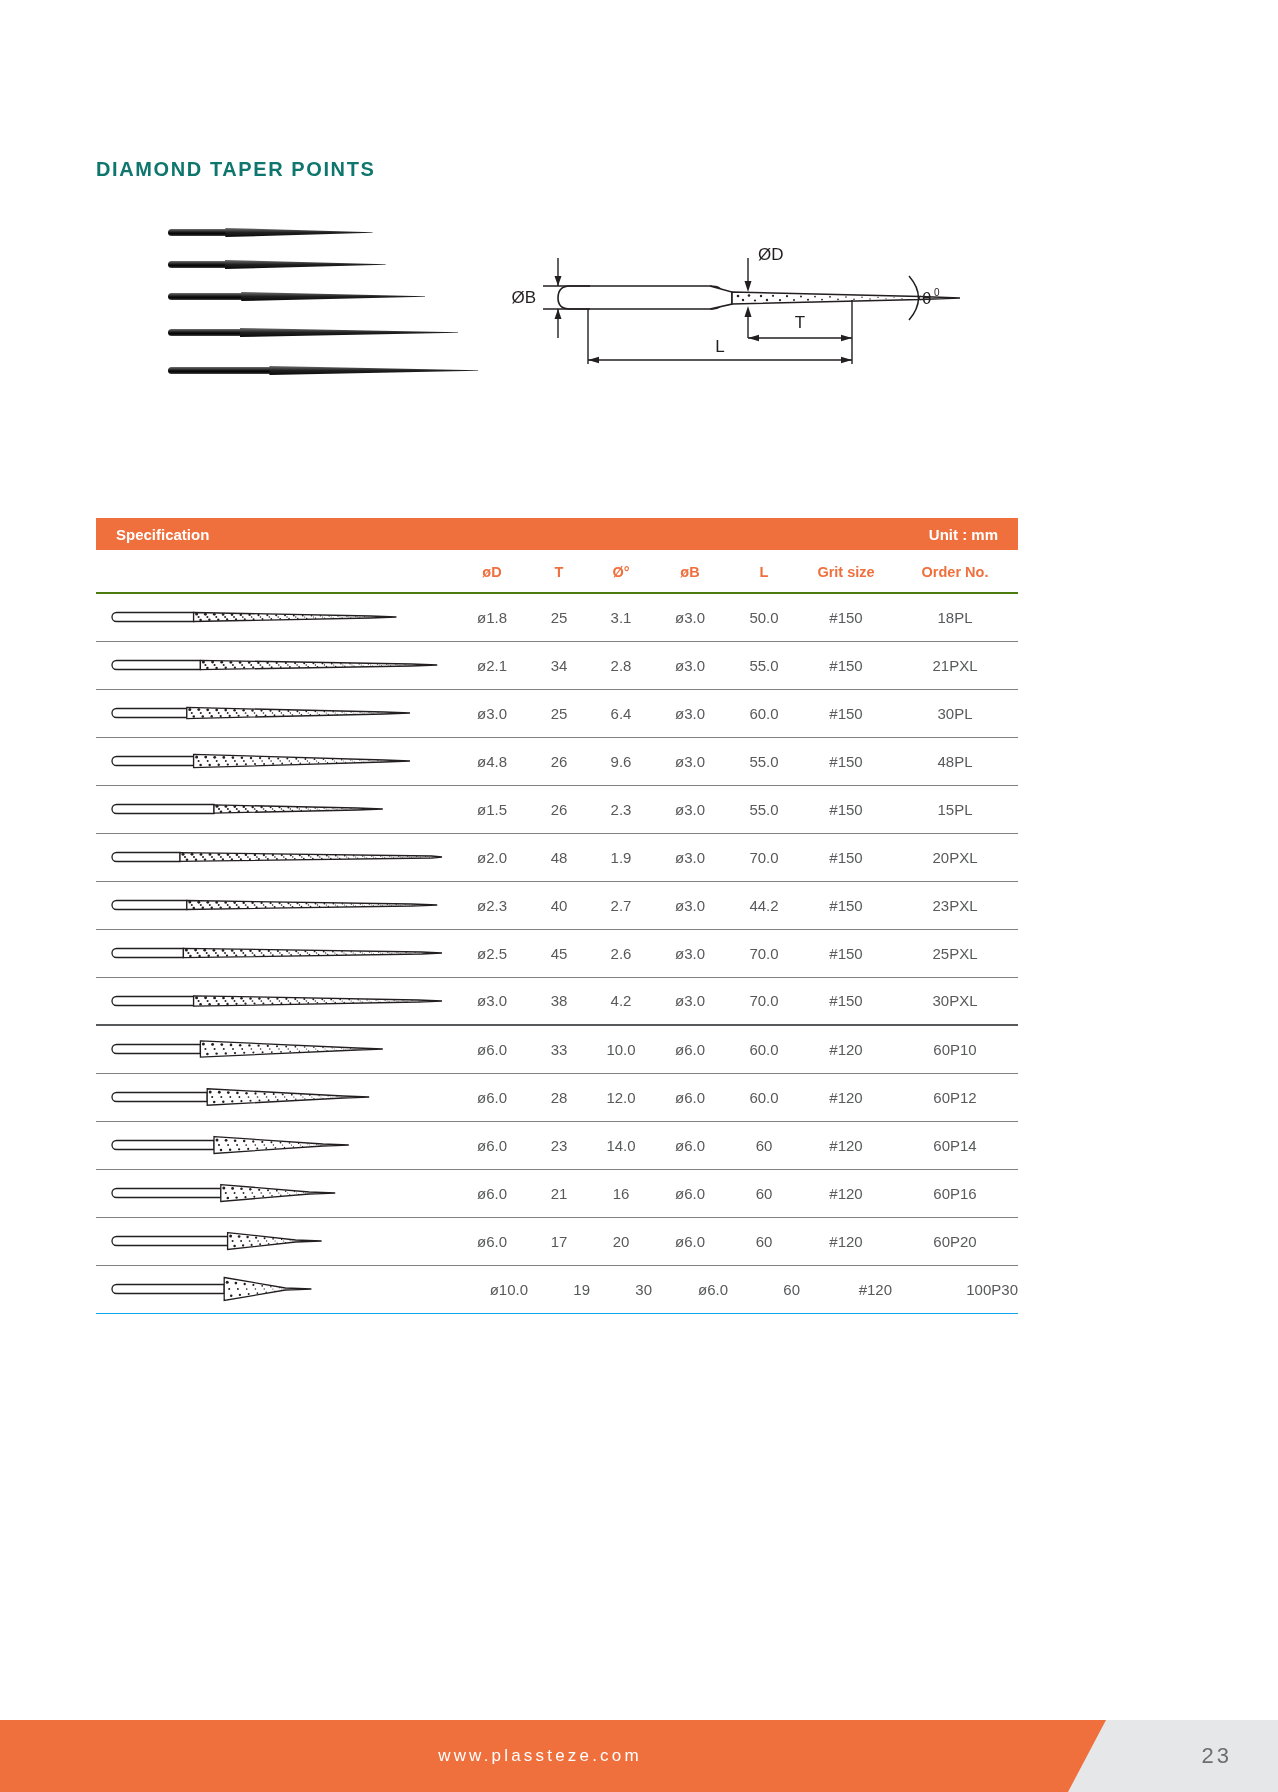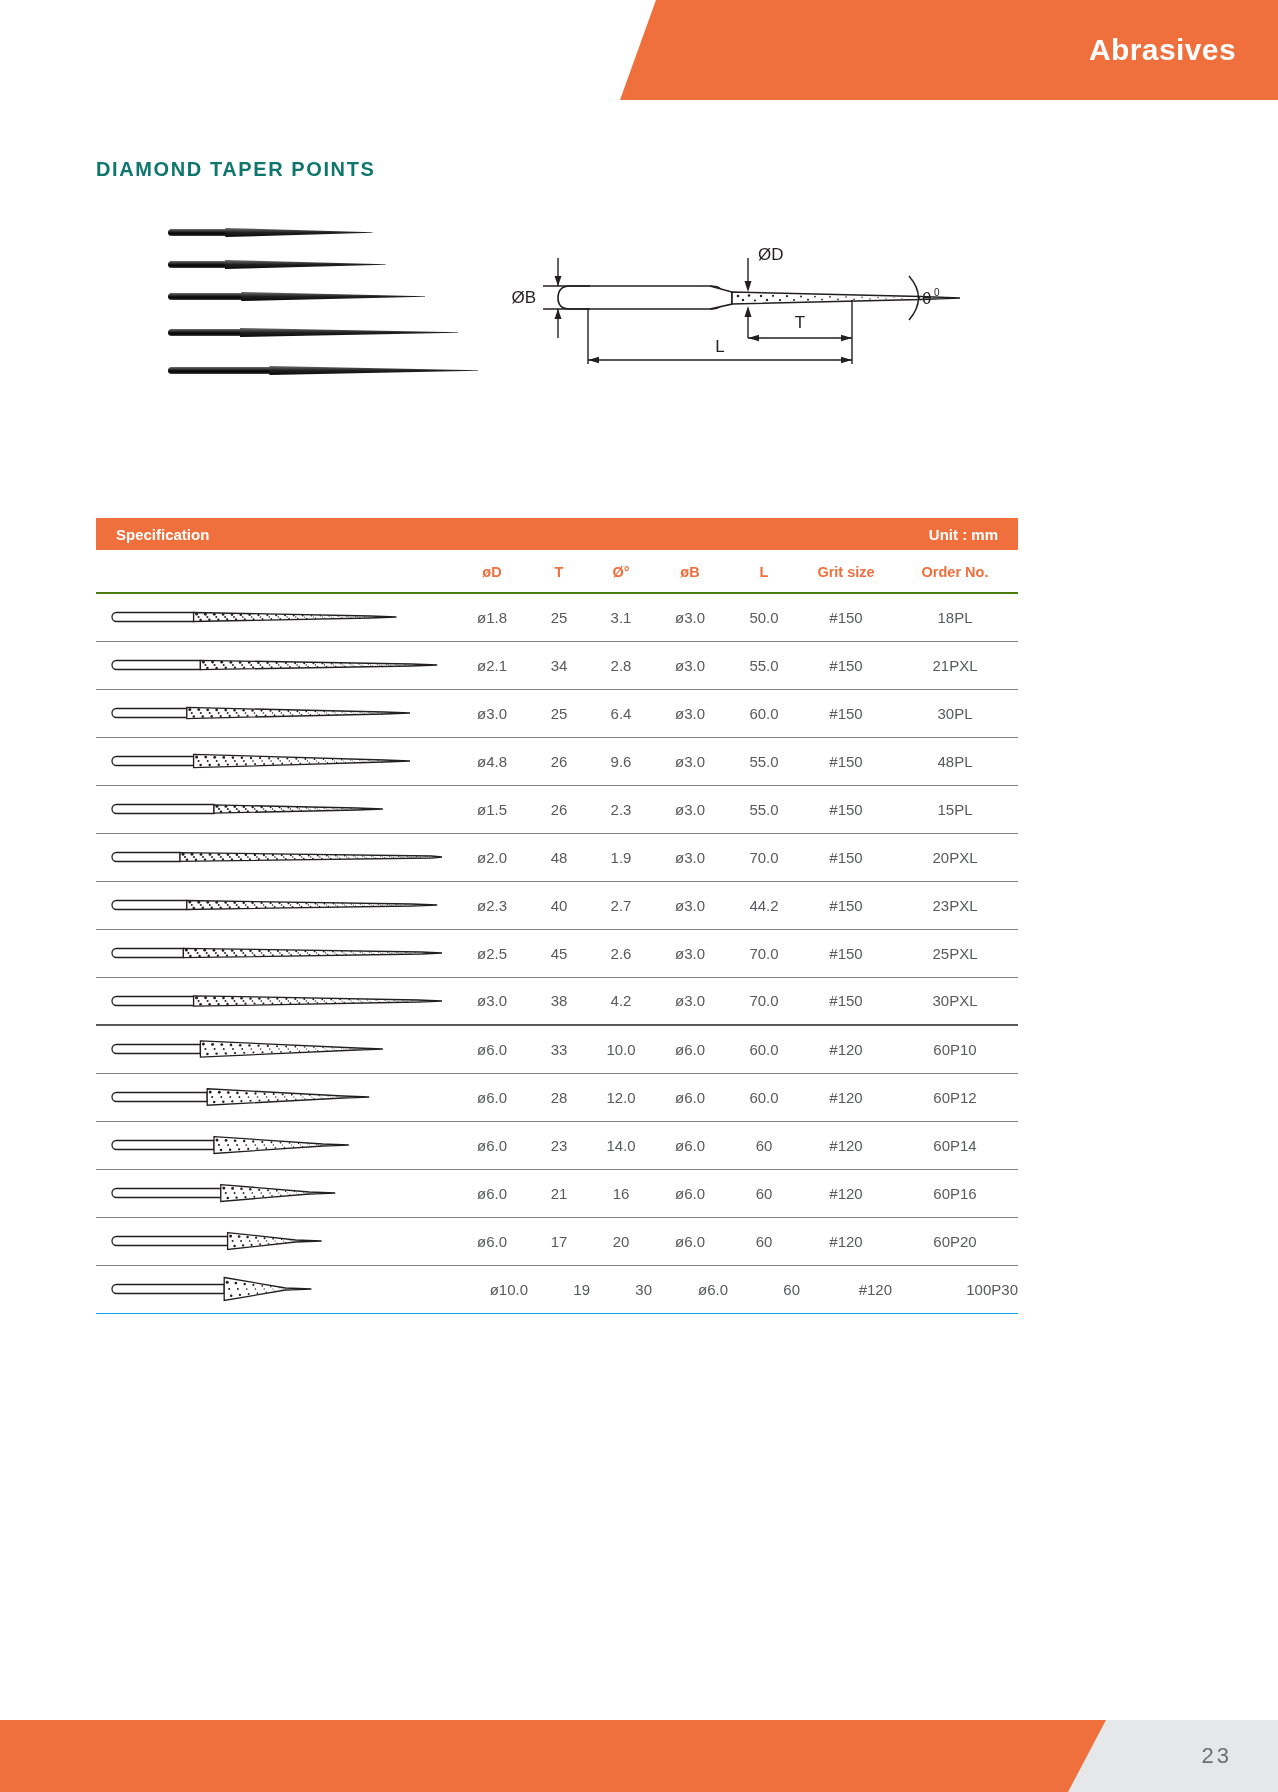--- a/index.html
+++ b/index.html
@@ -225,25 +225,20 @@
     color: #6d6e71;
     font-size: 22px;
     letter-spacing: 3px;
   }
 </style>
 </head>
 <body>
 
 <div class="page">
 
-  <div class="header-band">
-    <div class="header-grey"></div>
-    <div class="header-orange"></div>
-    <div class="header-title">Abrasives</div>
-  </div>
 
   <div class="section-title">DIAMOND TAPER POINTS</div>
 
   <div class="photo-group">
       <div class="photo-bur" style="top: 10px; left: 0px; width: 204.6px;">
         <div class="bur-shank" style="width: 61.38px;"></div>
         <div class="bur-taper" style="left: 57.38px; width: 147.22px;"></div>
       </div>
       <div class="photo-bur" style="top: 42px; left: 0px; width: 217.8px;">
         <div class="bur-shank" style="width: 60.984px;"></div>
@@ -1533,16 +1528,17 @@
             <td>#120</td>
             <td>100P30</td>
           </tr>
         </tbody>
     </table>
   </div>
 
   <div class="footer">
     <div class="footer-orange"></div>
     <div class="footer-grey"></div>
+    <div class="footer-url">www.plassteze.com</div>
     <div class="footer-page">23</div>
   </div>
 
 </div>
 
 </body></html>

